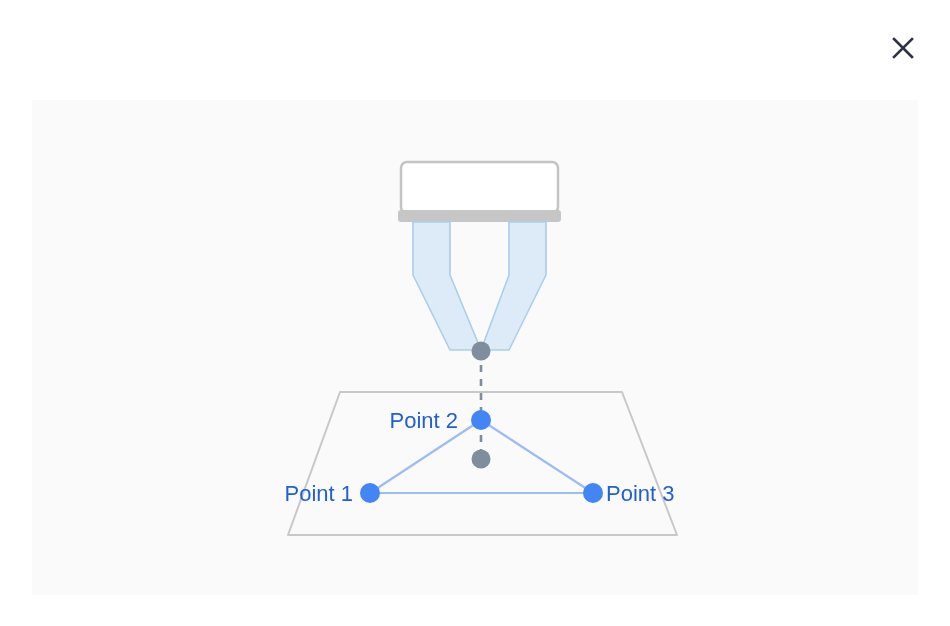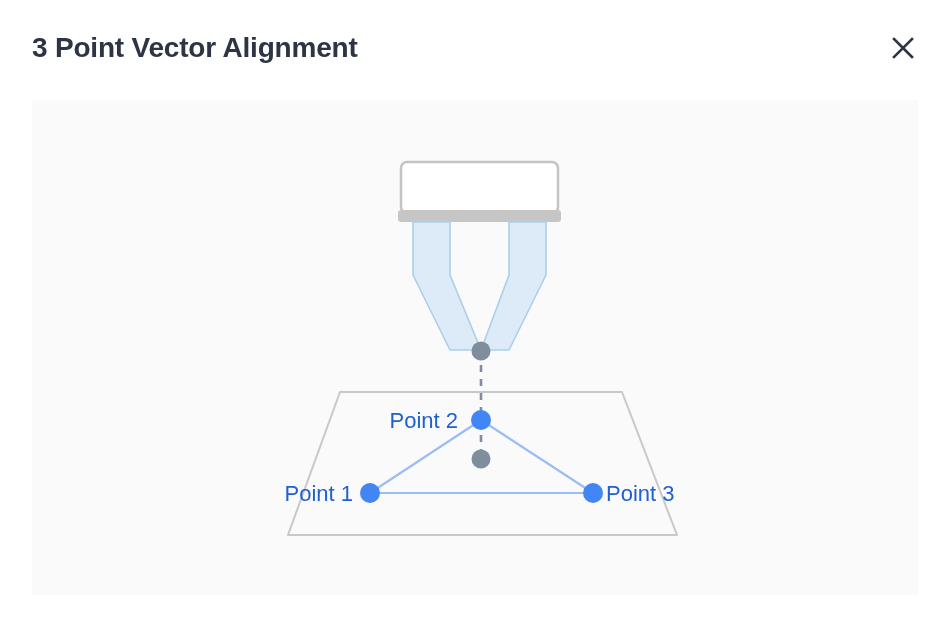--- a/index.html
+++ b/index.html
@@ -86,21 +86,20 @@
     font-size: 22px;
     fill: #2060d0;
   }
 </style>
 </head>
 <body>
 
 <div id="dialog">
 
   <div id="dialog-header">
-    <div id="dialog-title">3 Point Vector Alignment</div>
 
     <button id="close-button" aria-label="Close">
       <span>
         <svg width="26" height="26" viewBox="0 0 26 26">
           <path d="M4 4 L22 22 M22 4 L4 22" stroke="#2e3444" stroke-width="2.6" stroke-linecap="square" fill="none"></path>
         </svg>
       </span>
     </button>
   </div>
 

